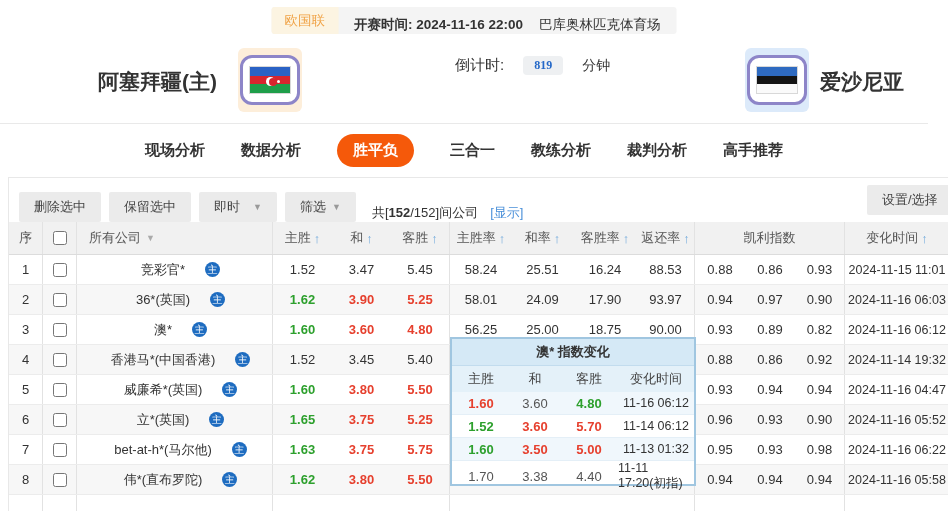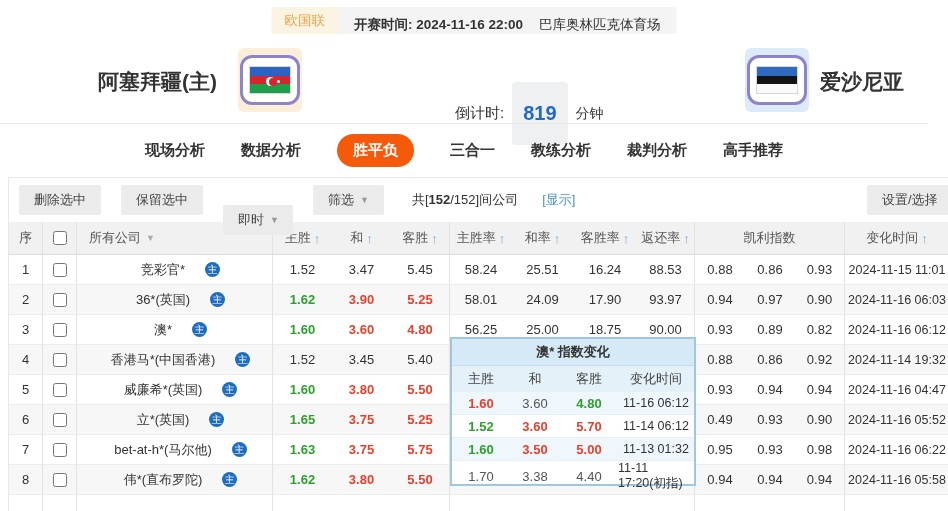--- a/index.html
+++ b/index.html
@@ -29,38 +29,38 @@
   .flaginner { background:#fff; border:3px solid #8d85c8; border-radius:12px; padding:8px 6px; }
   .flag { width:42px; height:28px; display:flex; flex-direction:column; position:relative; border:1px solid #d8d8d8; }
   .flag .stripe { flex:1; }
   .az-b { background:#2a62c5; } .az-r { background:#d7252e; } .az-g { background:#1e9e4a; }
   .ee-b { background:#2e6ac0; } .ee-k { background:#141414; } .ee-w { background:#fafafa; }
   .crescent { position:absolute; left:16px; top:10px; width:9px; height:9px; border-radius:50%; background:#fff; }
   .crescent::after { content:""; position:absolute; left:3px; top:0.5px; width:8px; height:8px;
                      border-radius:50%; background:#d7252e; }
   .az-star { position:absolute; left:27px; top:13px; width:3px; height:3px; border-radius:50%; background:#fff; }
 
-  .countdown { position:absolute; left:455px; top:42px; display:flex; align-items:center; gap:8px;justify-content:center; }
+  .countdown { position:absolute; left:455px; top:16px; display:flex; align-items:center; gap:19px;justify-content:center; }
   .cd-label { font-size:15px; color:#333; }
-  .cd-value { background:#eef0f2; border-radius:4px; padding:20px 11px; color:#2468c8; font-size:20px; font-weight:bold; }
+  .cd-value { background:#eef0f2; border-radius:4px; padding:2px 11px; color:#2468c8; font-size:12px; font-weight:bold;font-family:Liberation Serif, serif; }
   .cd-unit { font-size:14px; color:#333; }
 
   
   .nav { position:absolute; top:123px; left:0; width:928px; height:54px; border-top:1px solid #e9e9e9;
          display:flex; align-items:center; justify-content:center; gap:36px; }
   .tab { font-size:15px; font-weight:bold; color:#333; cursor:pointer; }
   .tab.active { background:#f5590a; color:#fff; padding:7px 16px; border-radius:17px; }
 
   
   .panel { position:absolute; top:177px; left:8px; width:941px; height:334px;
            border-left:1px solid #e8e8e8; border-top:1px solid #e8e8e8; background:#fff; }
-  .toolbar { position:relative; height:44px; display:flex; align-items:center; gap:20px; padding-left:10px; font-size:13px; }
+  .toolbar { position:relative; height:44px; display:flex; align-items:flex-end; gap:8px; padding-left:10px; font-size:13px; }
   .tbtn { background:#ebebeb; color:#444; height:30px; display:flex; align-items:center; padding:0 15px;
           border-radius:2px; cursor:pointer; white-space:nowrap; }
-  .tsel { width:70px; justify-content:space-between;margin-top:40px; }
+  .tsel { width:78px; justify-content:space-between;margin-top:40px; }
   .caret { font-size:9px; color:#999; margin-left:6px; }
   .count-text { margin-left:8px; color:#333; }
   .count-bold { font-weight:bold; }
   .show-link { color:#4a90d9; cursor:pointer; margin-left:4px; }
   .btn-settings { position:absolute; right:-16px; top:7px; width:98px; }
 
   
   .tgrid { display:grid; grid-template-columns:34px 34px 196px 59px 59px 59px 62px 61px 64px 58px 50px 50px 50px 104px; }
   .thead { height:33px; background:#f1f1f1; border-bottom:1px solid #dcdcdc; color:#555; font-size:13px; }
   .thead > div { display:flex; align-items:center; justify-content:center; }
@@ -338,21 +338,21 @@
             <span>立*(英国)</span>
             <span class="badge">主</span>
           </div>
           <div class="c-g">1.65</div>
           <div class="c-r">3.75</div>
           <div class="c-r bR">5.25</div>
           <div></div>
           <div></div>
           <div></div>
           <div class="bR"></div>
-          <div>0.49</div>
+          <div>0.96</div>
           <div>0.93</div>
           <div class="bR">0.90</div>
           <div class="cell-time">2024-11-16 05:52</div>
         </div>
         <div class="tgrid trow">
           <div class="bR">7</div>
           <div class="bR">
             <input type="checkbox" style="">
           </div>
           <div class="bR cell-company">

